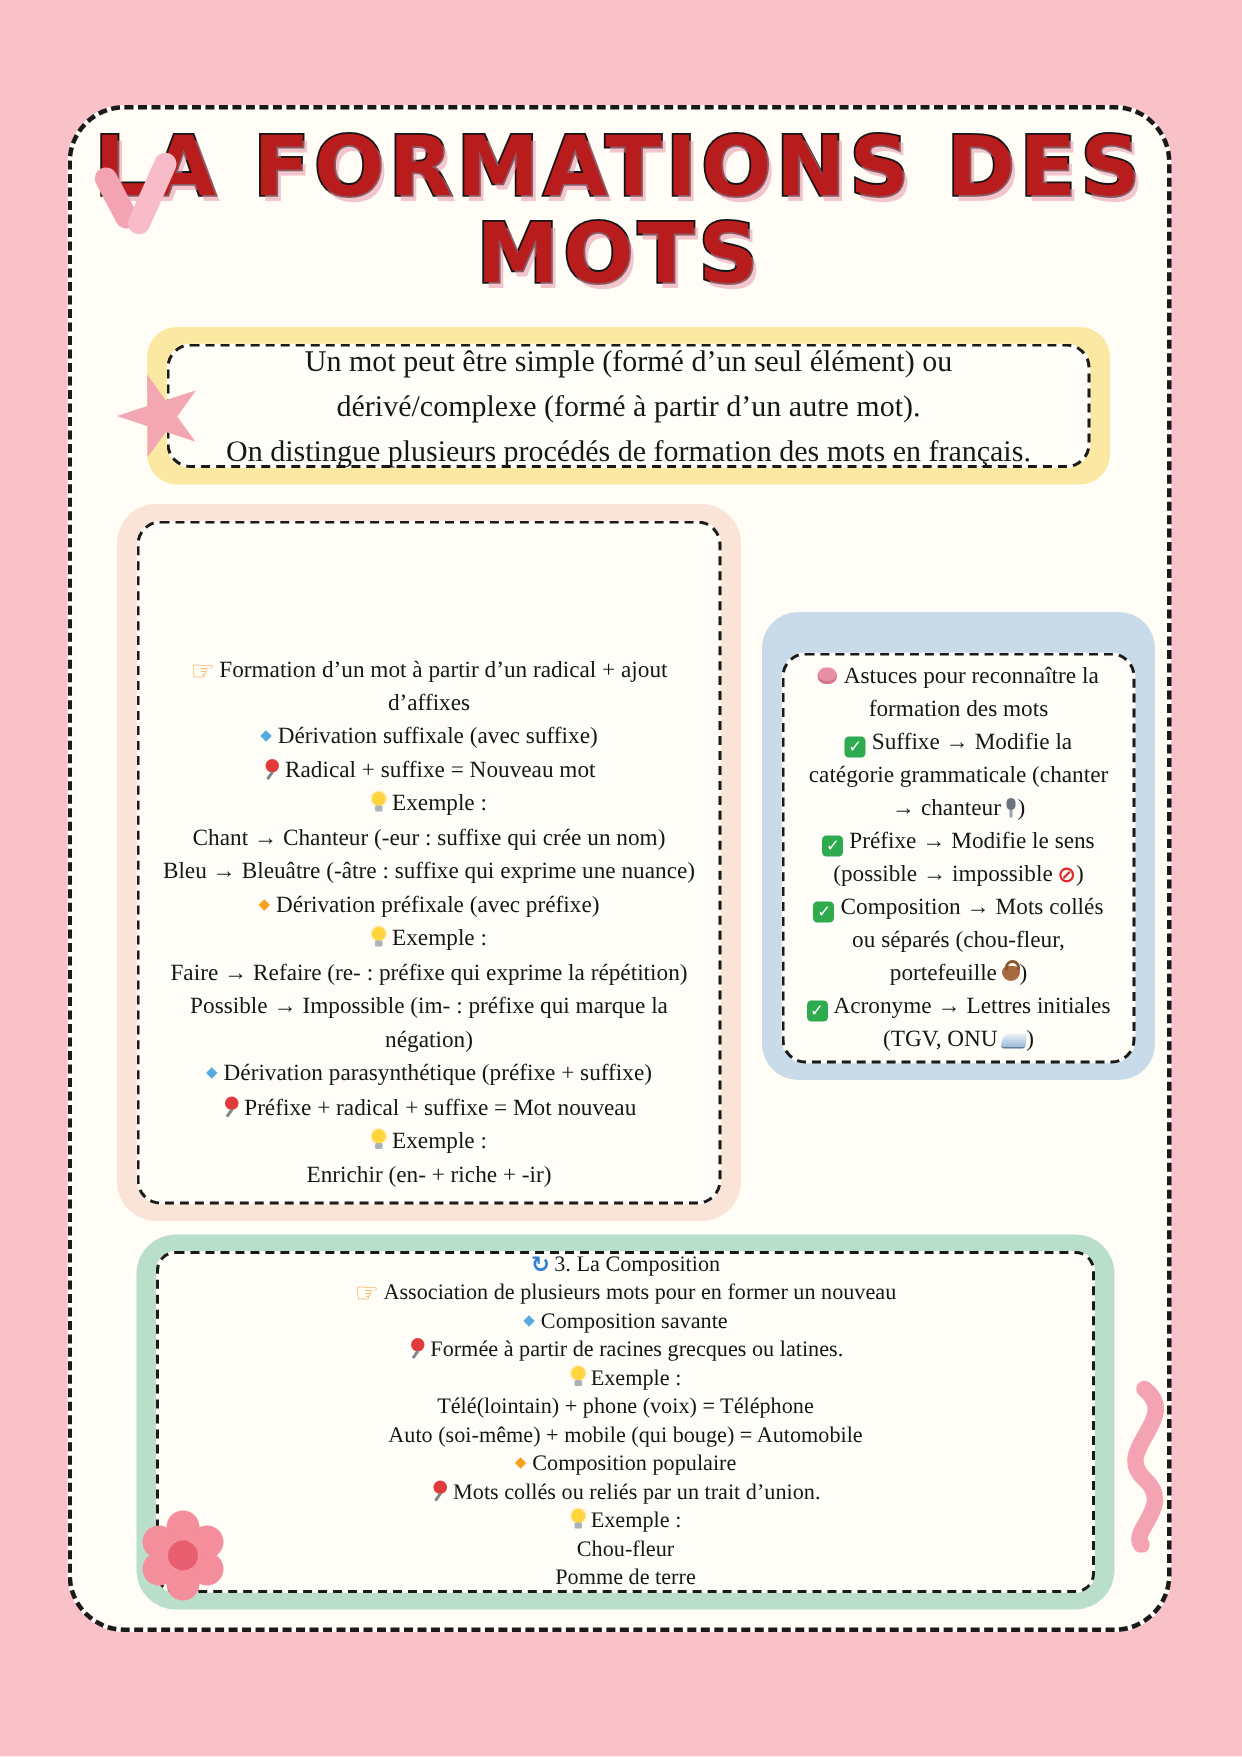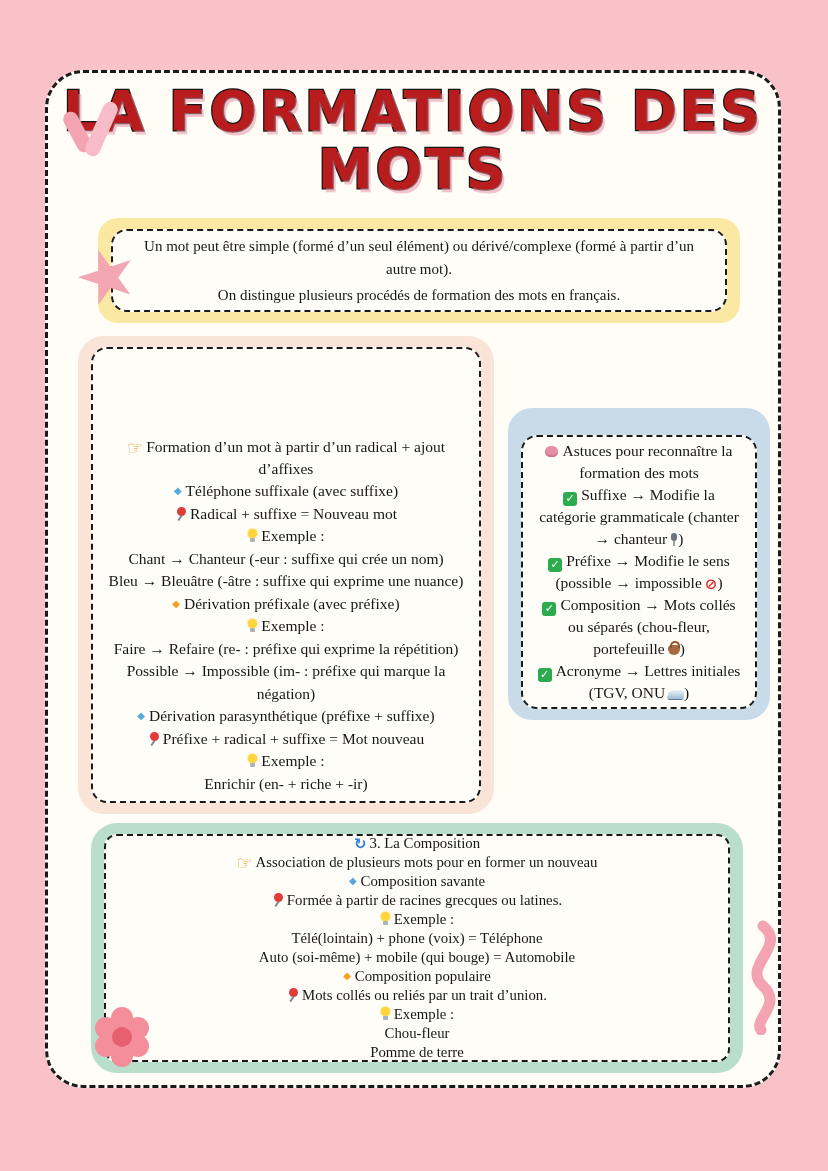--- a/index.html
+++ b/index.html
@@ -35,21 +35,21 @@
   .panel .inner{
     position:absolute;inset:11px 13px;
     background:#fffdf8;
     border:2px dashed #1a1a1a;
     border-radius:16px;
     box-sizing:border-box;
     display:flex;flex-direction:column;justify-content:center;
     text-align:center;
   }
   .yellow{left:50px;top:145px;width:642px;height:105px;background:#fbe8a2;border-radius:20px;}
-  .yellow .inner{font-size:15px;line-height:1.5;padding:4px 22px;justify-content:space-between;}
+  .yellow .inner{font-size:20px;line-height:1.5;padding:18px 22px;}
   .peach{left:30px;top:263px;width:416px;height:478px;background:#fae3d7;border-radius:26px;}
   .peach .inner{font-size:15.5px;line-height:1.45;padding:6px 8px;justify-content:flex-end;}
   .blue{left:460px;top:335px;width:262px;height:312px;background:#c9dbe9;border-radius:24px;}
   .blue .inner{font-size:15.5px;line-height:1.42;padding:6px 10px;margin-top:16px;}
   .green{left:43px;top:750px;width:652px;height:250px;background:#b9dfcb;border-radius:26px;}
   .green .inner{font-size:14.8px;line-height:1.29;padding:4px 8px;border-radius:13px;}
   .line{display:block;}
 
   
   .ic{display:inline-block;line-height:1;}
@@ -100,21 +100,21 @@
     <section class="panel yellow">
       <div class="inner">
           <div class="line"><span>Un mot peut être simple (formé d’un seul élément) ou dérivé/complexe (formé à partir d’un autre mot).</span></div>
           <div class="line"><span>On distingue plusieurs procédés de formation des mots en français.</span></div>
         </div>
     </section>
 
     <section class="panel peach">
       <div class="inner">
           <div class="line"><span class="ic ic-point">☞</span><span>Formation d’un mot à partir d’un radical + ajout d’affixes</span></div>
-          <div class="line"><span class="ic ic-bluedia">◆</span><span>Téléphone suffixale (avec suffixe)</span></div>
+          <div class="line"><span class="ic ic-bluedia">◆</span><span>Dérivation suffixale (avec suffixe)</span></div>
           <div class="line"><span class="ic ic-pin"></span><span>Radical + suffixe = Nouveau mot</span></div>
           <div class="line"><span class="ic ic-bulb"></span><span>Exemple :</span></div>
           <div class="line"><span>Chant → Chanteur (-eur : suffixe qui crée un nom)</span></div>
           <div class="line"><span>Bleu → Bleuâtre (-âtre : suffixe qui exprime une nuance)</span></div>
           <div class="line"><span class="ic ic-orangedia">◆</span><span>Dérivation préfixale (avec préfixe)</span></div>
           <div class="line"><span class="ic ic-bulb"></span><span>Exemple :</span></div>
           <div class="line"><span>Faire → Refaire (re- : préfixe qui exprime la répétition)</span></div>
           <div class="line"><span>Possible → Impossible (im- : préfixe qui marque la négation)</span></div>
           <div class="line"><span class="ic ic-bluedia">◆</span><span>Dérivation parasynthétique (préfixe + suffixe)</span></div>
           <div class="line"><span class="ic ic-pin"></span><span>Préfixe + radical + suffixe = Mot nouveau</span></div>

